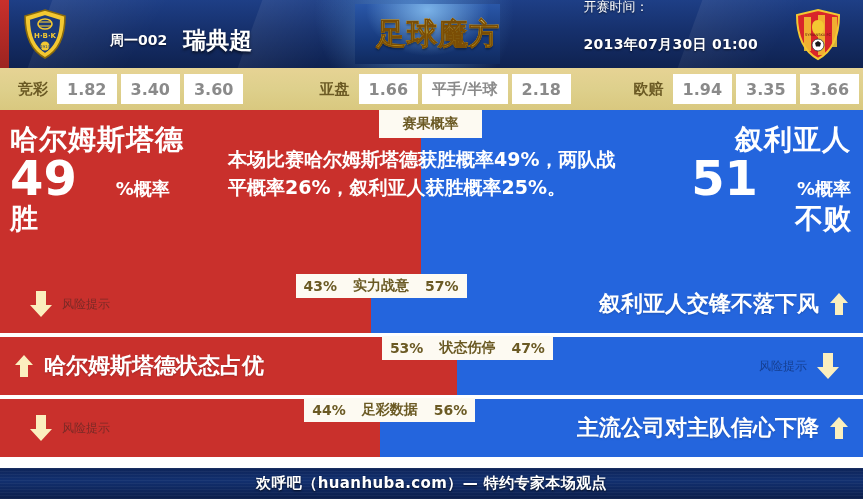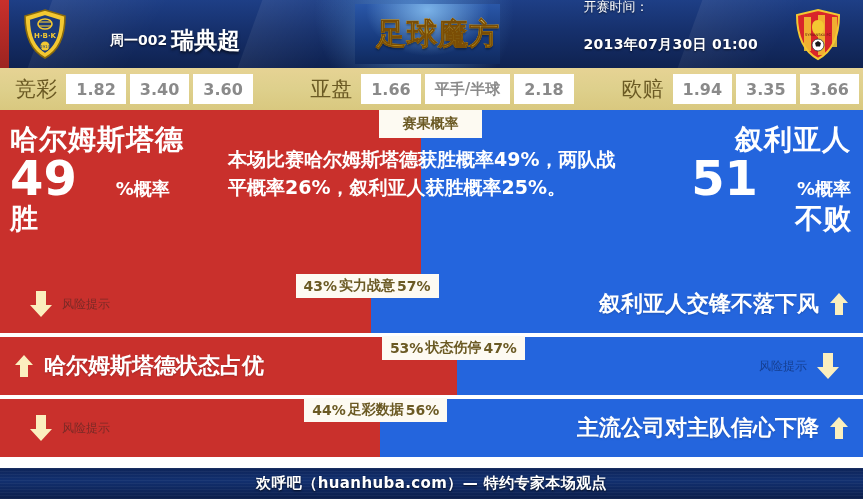--- a/index.html
+++ b/index.html
@@ -32,21 +32,21 @@
   .hdr-diag.c { left:690px; width:130px; }
 
   .crest {
     position:absolute; top:7px; width:54px; height:54px;
   }
   .crest.left { left:18px; }
   .crest.right { right:18px; }
 
   .match-label {
     position:absolute; left:110px; top:0; height:81px;
-    display:flex; align-items:center; gap:4px;
+    display:flex; align-items:center; gap:16px;
   }
   .match-round {
     color:#ffffff; font-size:14px; font-weight:bold;
     letter-spacing:0px; text-shadow:0 1px 2px rgba(0,0,0,.6);
   }
   .match-league {
     color:#ffffff; font-size:23px; font-weight:bold;
     text-shadow:0 2px 3px rgba(0,0,0,.65);
   }
 
@@ -76,21 +76,21 @@
   .kickoff-value { font-size:14px; font-weight:bold; letter-spacing:.3px; }
 
   
   .odds-bar {
     position:relative; height:42px; width:100%;
     background:linear-gradient(180deg,#e6d394 0%,#ded08c 50%,#d9c87f 100%);
     display:flex; align-items:center;
   }
   .odds-group { display:flex; align-items:center; height:100%; }
   .odds-title {
-    color:#6b5a24; font-size:21px; font-weight:normal; padding:0 9px;
+    color:#6b5a24; font-size:15px; font-weight:bold; padding:0 9px;
     white-space:nowrap;
   }
   .odds-cell {
     background:#ffffff; color:#8a8a8a; font-weight:bold; font-size:16px;
     height:30px; min-width:54px; padding:0 10px;
     display:flex; align-items:center; justify-content:center;
     margin-right:4px; white-space:nowrap;
   }
   .odds-cell.wide { min-width:82px; font-size:15px; }
   .sp-a { width:84px; }
@@ -132,21 +132,21 @@
   
   .bars { position:relative; }
   .bar-row { position:relative; height:58px; margin-bottom:4px; }
   .bar-track { position:absolute; inset:0; display:flex; }
   .bar-left { background:#c9302c; height:100%; }
   .bar-right { background:#2465dd; height:100%; flex:1; }
 
   .bar-badge {
     position:absolute; top:-1px; height:24px;
     background:#fdfaf2; color:#6b5a24;
-    display:flex; align-items:center; gap:2px;
+    display:flex; align-items:center; gap:16px;
     padding:0 8px; font-size:14px; font-weight:bold; white-space:nowrap;
     z-index:6;
   }
   .bar-badge .mid { font-weight:bold; }
 
   .bar-msg {
     position:absolute; top:0; height:100%;
     display:flex; align-items:center; gap:10px;
     color:#ffffff; font-size:22px; font-weight:bold; z-index:5;
     text-shadow:0 1px 2px rgba(0,0,0,.18);

